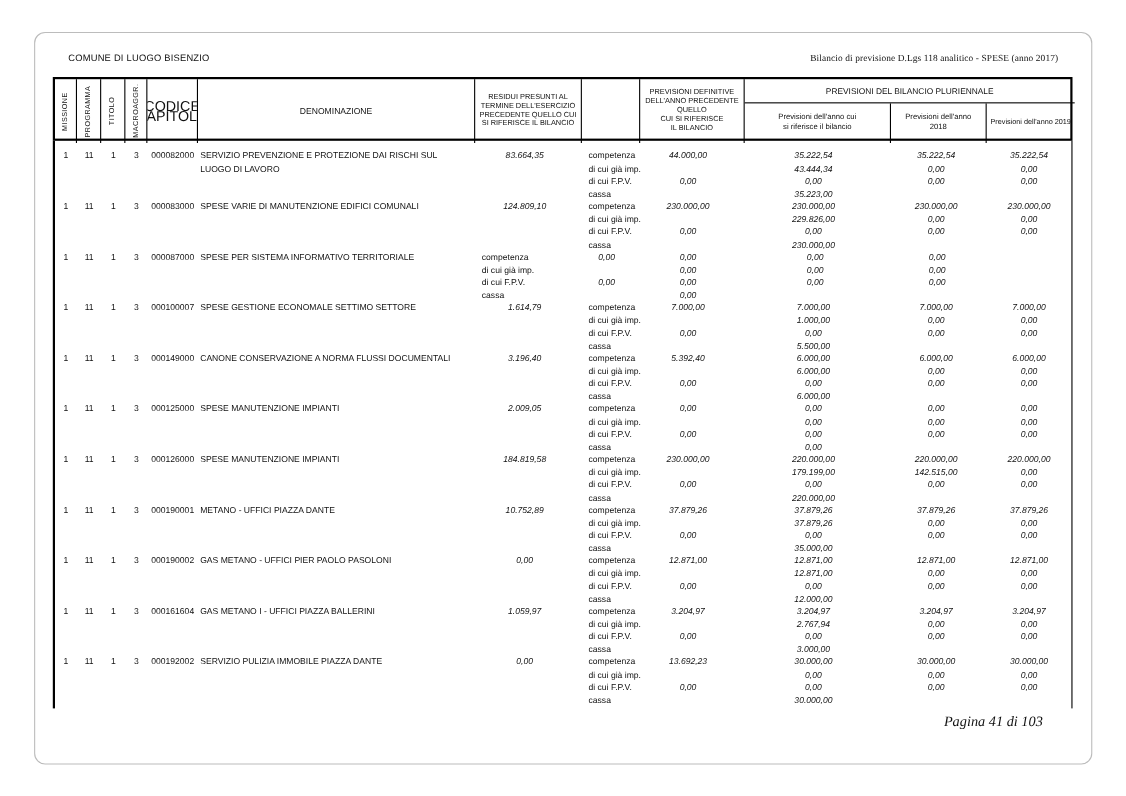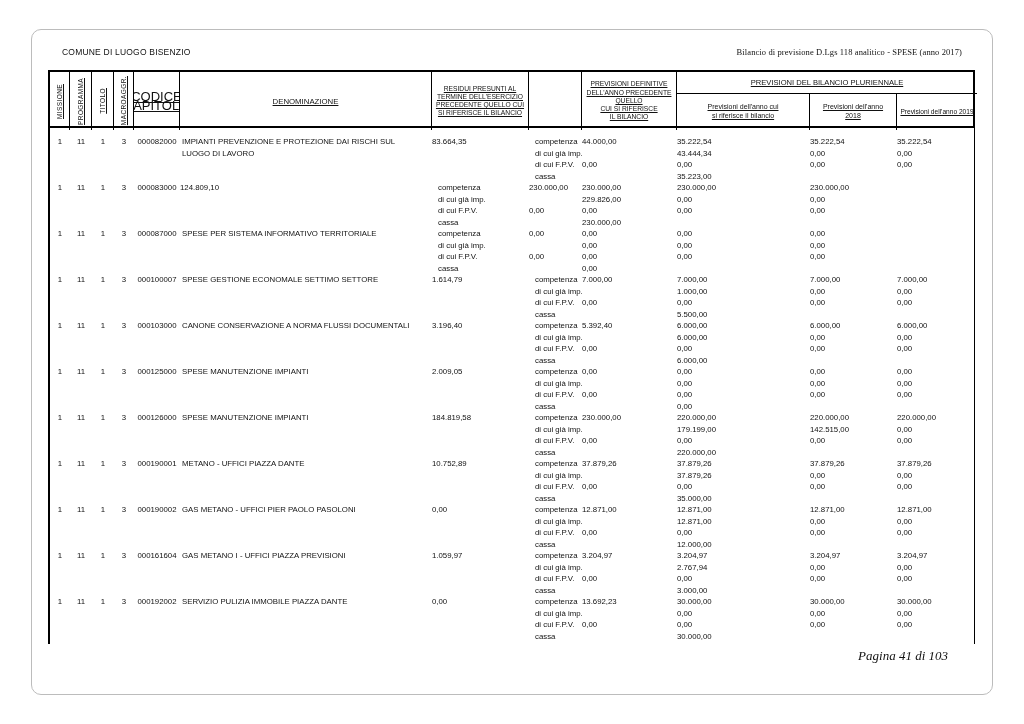--- a/index.html
+++ b/index.html
@@ -29,21 +29,21 @@
   .thead {
     display:grid;
     grid-template-columns:20px 22px 22px 20px 46px 252px 97px 53px 95px 133px 87px 80px;
     grid-template-rows:22px 36px;
     border:2px solid #000;
     height:58px;
   }
   .hc {
     border-right:1px solid #000;
     display:flex; align-items:center; justify-content:center;
-    text-align:center; overflow:hidden;text-decoration:underline;
+    text-align:center; overflow:hidden;
   }
   .hc.rot { grid-row:1 / 3; }
   .hc.rot span {
     writing-mode:vertical-rl; transform:rotate(180deg);
     font-size:6.5px; letter-spacing:.4px; white-space:nowrap;
   }
   .hc.tall { grid-row:1 / 3; }
   .h-codice { font-size:13px; white-space:pre-line; line-height:9px; }
   .h-denom  { font-size:7.8px; }
   .h-residui, .h-prevdef { font-size:6.7px; line-height:8.2px; white-space:pre-line; }
@@ -61,21 +61,21 @@
     padding-top:8px; padding-bottom:2px;
   }
   .row {
     display:grid;
     grid-template-columns:20px 22px 22px 20px 46px 252px 97px 53px 95px 133px 87px 80px;
     height:46px;
     font-size:7.8px; line-height:11.5px;
   }
   .cell { overflow:visible; }
   .cell.ctr { text-align:center; }
-  .cell.num { text-align:left; }
+  .cell.num { text-align:center;font-style:italic; }
   .cell.den { padding-left:2px; padding-right:8px; }
   .cell.res { padding-right:7px; }
   .cell.lbl { padding-left:6px; white-space:nowrap; }
   .cell.v1 { padding-right:8px; }
   .cell.v2 { padding-right:8px; }
   .cell.v3 { padding-right:5px; }
   .cell.v4 { padding-right:3px; }
   .ln { height:11.5px; }
   
   .page-footer {
@@ -125,21 +125,21 @@
 2018</div>
     <div class="hc h-sub last">Previsioni dell'anno 2019</div>
   </div>
   <div class="tbody">
   <div class="row">
     <div class="cell ctr">1</div>
     <div class="cell ctr">11</div>
     <div class="cell ctr">1</div>
     <div class="cell ctr">3</div>
     <div class="cell ctr">000082000</div>
-    <div class="cell den">IMPIANTI PREVENZIONE E PROTEZIONE DAI RISCHI SUL LUOGO DI LAVORO</div>
+    <div class="cell den">SERVIZIO PREVENZIONE E PROTEZIONE DAI RISCHI SUL LUOGO DI LAVORO</div>
     <div class="cell num res">83.664,35</div>
     <div class="cell lbl">
           <div class="ln">competenza</div>
           <div class="ln">di cui già imp.</div>
           <div class="ln">di cui F.P.V.</div>
           <div class="ln">cassa</div>
         </div>
     <div class="cell num v1">
           <div class="ln">44.000,00</div>
           <div class="ln">&nbsp;</div>
@@ -165,20 +165,21 @@
           <div class="ln">&nbsp;</div>
         </div>
   </div>
 
   <div class="row">
     <div class="cell ctr">1</div>
     <div class="cell ctr">11</div>
     <div class="cell ctr">1</div>
     <div class="cell ctr">3</div>
     <div class="cell ctr">000083000</div>
+    <div class="cell den">SPESE VARIE DI MANUTENZIONE EDIFICI COMUNALI</div>
     <div class="cell num res">124.809,10</div>
     <div class="cell lbl">
           <div class="ln">competenza</div>
           <div class="ln">di cui già imp.</div>
           <div class="ln">di cui F.P.V.</div>
           <div class="ln">cassa</div>
         </div>
     <div class="cell num v1">
           <div class="ln">230.000,00</div>
           <div class="ln">&nbsp;</div>
@@ -282,21 +283,21 @@
           <div class="ln">0,00</div>
           <div class="ln">&nbsp;</div>
         </div>
   </div>
 
   <div class="row">
     <div class="cell ctr">1</div>
     <div class="cell ctr">11</div>
     <div class="cell ctr">1</div>
     <div class="cell ctr">3</div>
-    <div class="cell ctr">000103000</div>
+    <div class="cell ctr">000149000</div>
     <div class="cell den">CANONE CONSERVAZIONE A NORMA FLUSSI DOCUMENTALI</div>
     <div class="cell num res">3.196,40</div>
     <div class="cell lbl">
           <div class="ln">competenza</div>
           <div class="ln">di cui già imp.</div>
           <div class="ln">di cui F.P.V.</div>
           <div class="ln">cassa</div>
         </div>
     <div class="cell num v1">
           <div class="ln">5.392,40</div>
@@ -483,21 +484,21 @@
           <div class="ln">&nbsp;</div>
         </div>
   </div>
 
   <div class="row">
     <div class="cell ctr">1</div>
     <div class="cell ctr">11</div>
     <div class="cell ctr">1</div>
     <div class="cell ctr">3</div>
     <div class="cell ctr">000161604</div>
-    <div class="cell den">GAS METANO I - UFFICI PIAZZA PREVISIONI</div>
+    <div class="cell den">GAS METANO I - UFFICI PIAZZA BALLERINI</div>
     <div class="cell num res">1.059,97</div>
     <div class="cell lbl">
           <div class="ln">competenza</div>
           <div class="ln">di cui già imp.</div>
           <div class="ln">di cui F.P.V.</div>
           <div class="ln">cassa</div>
         </div>
     <div class="cell num v1">
           <div class="ln">3.204,97</div>
           <div class="ln">&nbsp;</div>

